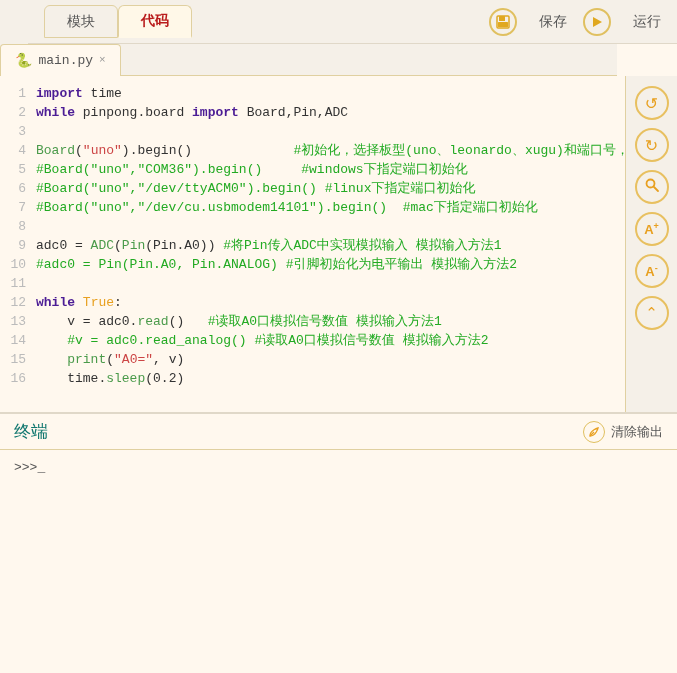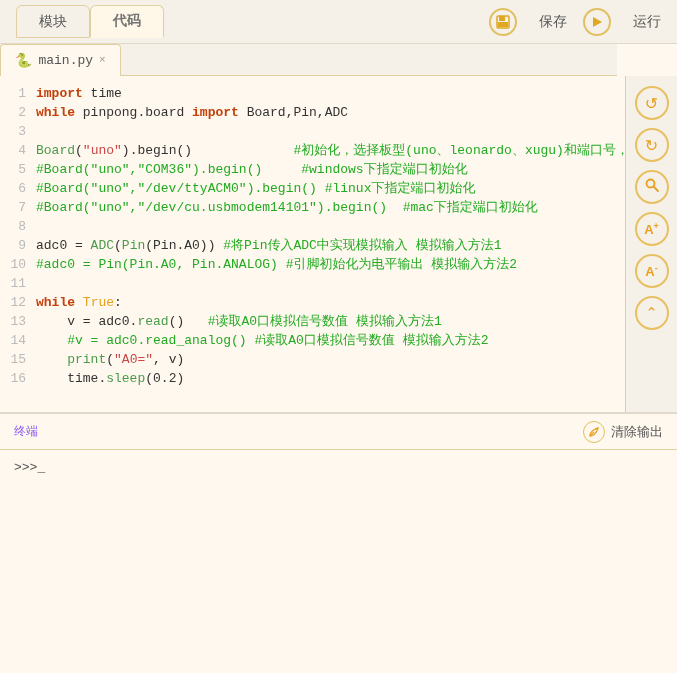--- a/index.html
+++ b/index.html
@@ -13,39 +13,40 @@
 
     
     .toolbar {
       display: flex;
       align-items: center;
       justify-content: space-between;
       background: #f5f0e8;
       padding: 6px 16px;
       border-bottom: 1px solid #e0d8c8;
       height: 44px;
+      margin-left: 28px;
     }
     .toolbar-left {
       display: flex;
       gap: 0;
     }
     .tab-btn {
       padding: 6px 22px;
       border: 1.5px solid #e0d0a0;
       border-radius: 6px 6px 0 0;
       background: #f5f0e8;
       cursor: pointer;
       font-size: 14px;
       color: #555;
       font-family: inherit;
     }
     .tab-btn.active {
       background: #fff8e8;
       border-bottom: 2px solid #fff8e8;
-      color: #737373;
+      color: #b91c1c;
       font-weight: bold;
     }
     .toolbar-right {
       display: flex;
       align-items: center;
       gap: 16px;
     }
     .toolbar-action {
       display: flex;
       align-items: center;
@@ -141,21 +142,21 @@
       white-space: nowrap;
       color: #333;
     }
 
     .code-line {
       height: 19px;
       display: block;
     }
 
     
-    .kw { color: #c2410c; font-weight: bold; } 
+    .kw { color: #4c1d95; font-weight: bold; } 
     .kw2 { color: #e8a020; } 
     .fn { color: #4a9a4a; margin-top: 40px; } 
     .str { color: #cc4444; } 
     .comment { color: #22aa22; }
 
     
     .side-toolbar {
       position: absolute;
       right: 0;
       top: 32px;
@@ -192,22 +193,22 @@
     }
     .terminal-header {
       display: flex;
       align-items: center;
       justify-content: space-between;
       padding: 6px 14px;
       border-bottom: 1px solid #e0d0a0;
       height: 36px;
     }
     .terminal-title {
-      font-size: 12px;
-      color: #8b5cf6;
+      font-size: 17px;
+      color: #0f766e;
       font-family: 'Microsoft YaHei', sans-serif;
     }
     .clear-btn {
       display: flex;
       align-items: center;
       gap: 6px;
       cursor: pointer;
       background: none;
       border: none;
       font-size: 13px;

